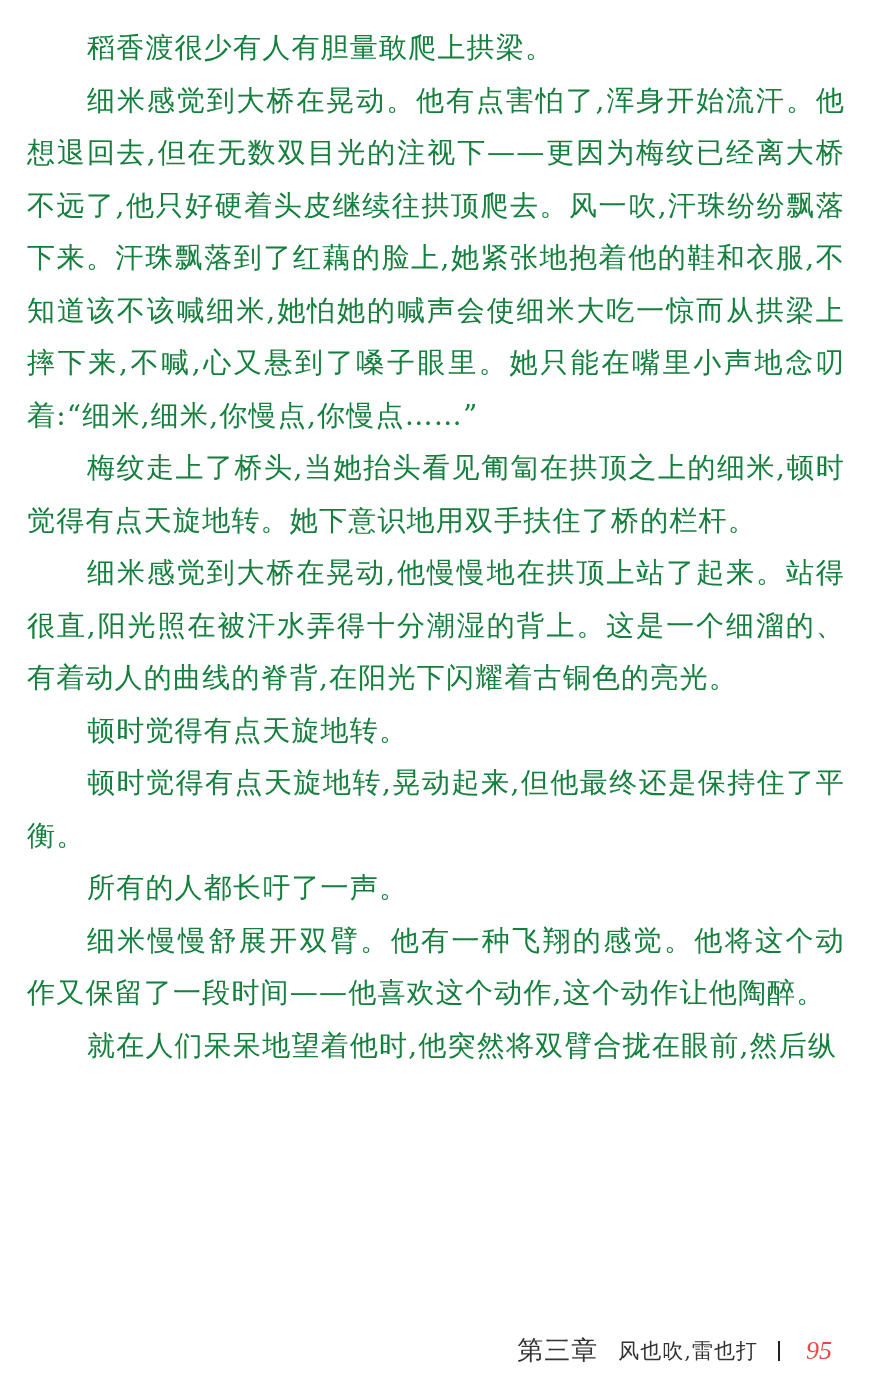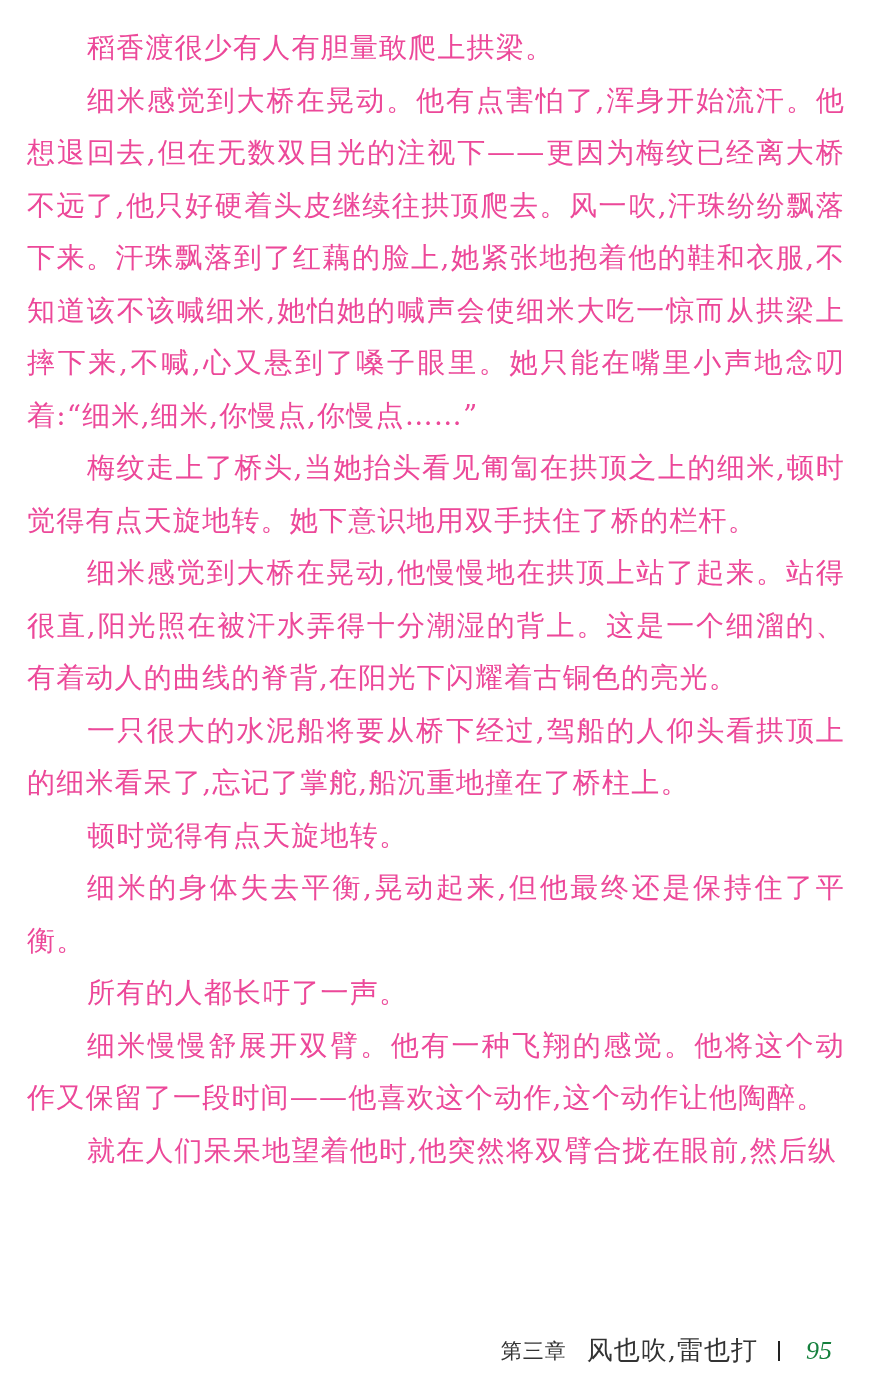--- a/index.html
+++ b/index.html
@@ -1,38 +1,37 @@
 <!DOCTYPE html>
 <html><head>
   <meta charset="utf-8">
   <style>
     html, body { margin: 0; padding: 0; background: #ffffff; }
     body { width: 872px; height: 1391px; position: relative; overflow: hidden; }
-    .page { position: absolute; left: 27px; top: 22px; width: 818px; color: #ec4899;
+    .page { position: absolute; left: 27px; top: 22px; width: 818px; color: #15803d;
       font-family: "DejaVu Serif", "Liberation Serif", serif; }
     .para { margin: 0; font-size: 28px; line-height: 52.5px; text-indent: 60px;
       text-align: justify; letter-spacing: 1.2px; }
     .footer { position: absolute; top: 1333px; right: 40px; display: flex; align-items: center;
       color: #333; font-family: "DejaVu Serif", "Liberation Serif", serif; }
-    .footer .chapter { font-size: 21px; letter-spacing: 1px; }
-    .footer .title { font-size: 26px; margin-left: 20px; letter-spacing: 1px; }
+    .footer .chapter { font-size: 26px; letter-spacing: 1px; }
+    .footer .title { font-size: 21px; margin-left: 20px; letter-spacing: 1px; }
     .footer .sep { width: 2px; height: 20px; background: #222; margin: 0 26px 0 20px; }
-    .footer .pageno { font-family: "Liberation Serif", serif; font-style: italic; font-size: 26px; color: #15803d; }
+    .footer .pageno { font-family: "Liberation Serif", serif; font-style: italic; font-size: 26px; color: #ef4444; }
   </style>
 </head>
 <body>
 
 <div class="page">
   <p class="para">稻香渡很少有人有胆量敢爬上拱梁。</p>
   <p class="para">细米感觉到大桥在晃动。他有点害怕了,浑身开始流汗。他想退回去,但在无数双目光的注视下——更因为梅纹已经离大桥不远了,他只好硬着头皮继续往拱顶爬去。风一吹,汗珠纷纷飘落下来。汗珠飘落到了红藕的脸上,她紧张地抱着他的鞋和衣服,不知道该不该喊细米,她怕她的喊声会使细米大吃一惊而从拱梁上摔下来,不喊,心又悬到了嗓子眼里。她只能在嘴里小声地念叨着:“细米,细米,你慢点,你慢点……”</p>
   <p class="para">梅纹走上了桥头,当她抬头看见匍匐在拱顶之上的细米,顿时觉得有点天旋地转。她下意识地用双手扶住了桥的栏杆。</p>
   <p class="para">细米感觉到大桥在晃动,他慢慢地在拱顶上站了起来。站得很直,阳光照在被汗水弄得十分潮湿的背上。这是一个细溜的、有着动人的曲线的脊背,在阳光下闪耀着古铜色的亮光。</p>
-  <p class="para">一只很大的水泥船将要从桥下经过,驾船的人仰头看拱顶上的细米看呆了,忘记了掌舵,船沉重地撞在了桥柱上。</p>
   <p class="para">顿时觉得有点天旋地转。</p>
-  <p class="para">细米的身体失去平衡,晃动起来,但他最终还是保持住了平衡。</p>
+  <p class="para">顿时觉得有点天旋地转,晃动起来,但他最终还是保持住了平衡。</p>
   <p class="para">所有的人都长吁了一声。</p>
   <p class="para">细米慢慢舒展开双臂。他有一种飞翔的感觉。他将这个动作又保留了一段时间——他喜欢这个动作,这个动作让他陶醉。</p>
   <p class="para">就在人们呆呆地望着他时,他突然将双臂合拢在眼前,然后纵</p>
 </div>
 
 <div class="footer">
   <span class="chapter">第三章</span>
   <span class="title">风也吹,雷也打</span>
   <span class="sep"></span>
   <span class="pageno">95</span>

